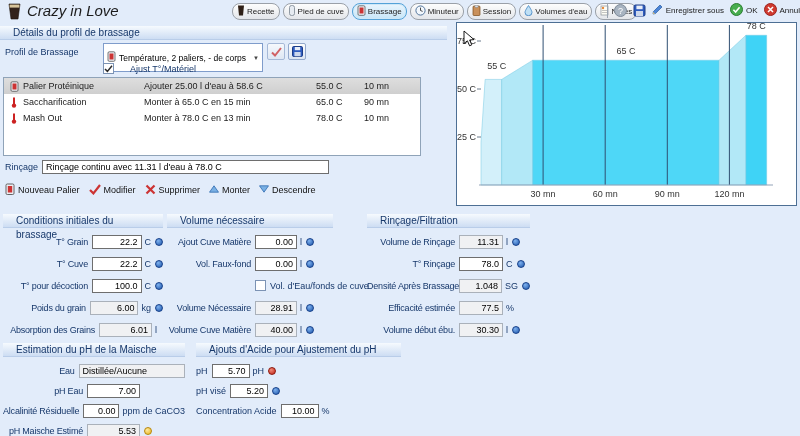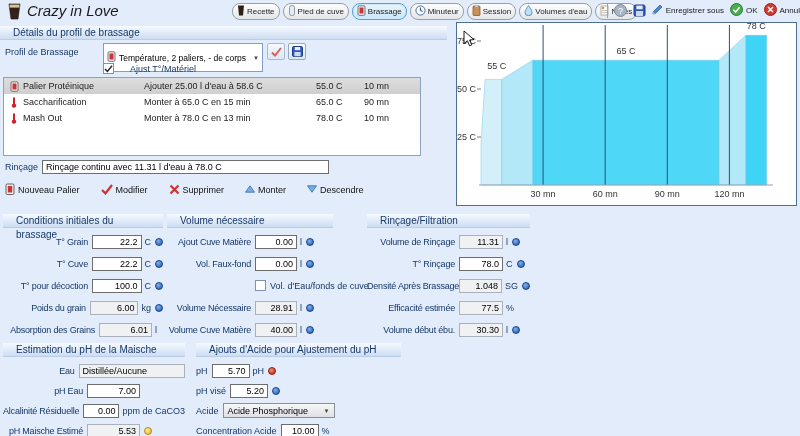--- a/index.html
+++ b/index.html
@@ -42,21 +42,21 @@
   
   #steps-table{position:absolute;left:3px;top:77px;width:418px;height:79px;background:#fff;border:1px solid #8fa3b8;font-size:9px;color:#222;box-sizing:border-box}
   .trow{display:flex;align-items:center;height:16px}
   .thead{border-bottom:1px solid #e3e3e3;color:#333}
   .thead .tc{border-right:1px solid #e3e3e3;height:16px;display:flex;align-items:center}
   .tc{padding:0 4px;box-sizing:border-box;overflow:hidden;white-space:nowrap}
   .c1{width:136px}.c2{width:172px}.c3{width:48px}.c4{width:56px}
   .trow.sel{background:linear-gradient(#dedede,#cfcfcf)}
   .ric{width:12px;display:inline-flex;justify-content:center;margin-right:3px;flex:none}
   
-  #actions{position:absolute;left:5px;top:183px;display:flex;gap:21px;font-size:9px;color:#111}
+  #actions{position:absolute;left:5px;top:183px;display:flex;gap:9px;font-size:9px;color:#111}
   #actions .flat{cursor:default}
   
   #chart-box{position:absolute;left:456px;top:22px;width:341px;height:184px;background:#fff;border:1px solid #4d6f94;box-sizing:border-box}
   .cl{font-size:9px;fill:#333;font-family:"Liberation Sans",sans-serif}
   #cursor{position:absolute;left:463px;top:30px;z-index:5}
   #rincage-row{position:absolute;left:5px;top:160px;display:flex;align-items:center;gap:4px;font-size:9px}
   icon,svg{flex:none}
 </style>
 </head>
 <body>
@@ -400,27 +400,20 @@
   <div class="frow">
       <span>pH</span>
       <span class="inp w38" style="margin-left:4px">5.70</span>
       <span class="unit">pH</span>
       <span class="dot red"></span>
     </div>
   <div class="frow">
       <span>pH visé</span>
       <span class="inp w38" style="margin-left:4px">5.20</span>
       <span class="dot blue"></span>
-    </div>
-  <div class="frow">
-      <span>Acide</span>
-      <span class="select w112" style="margin-left:4px">
-        <span>Acide Phosphorique</span>
-        <span class="arr">▼</span>
-      </span>
     </div>
   <div class="frow">
       <span>Concentration Acide</span>
       <span class="inp w38" style="margin-left:4px">10.00</span>
       <span class="unit">%</span>
     </div>
 </div>
 
 <div id="chart-box">
   <svg id="chart-svg" width="339" height="182">

